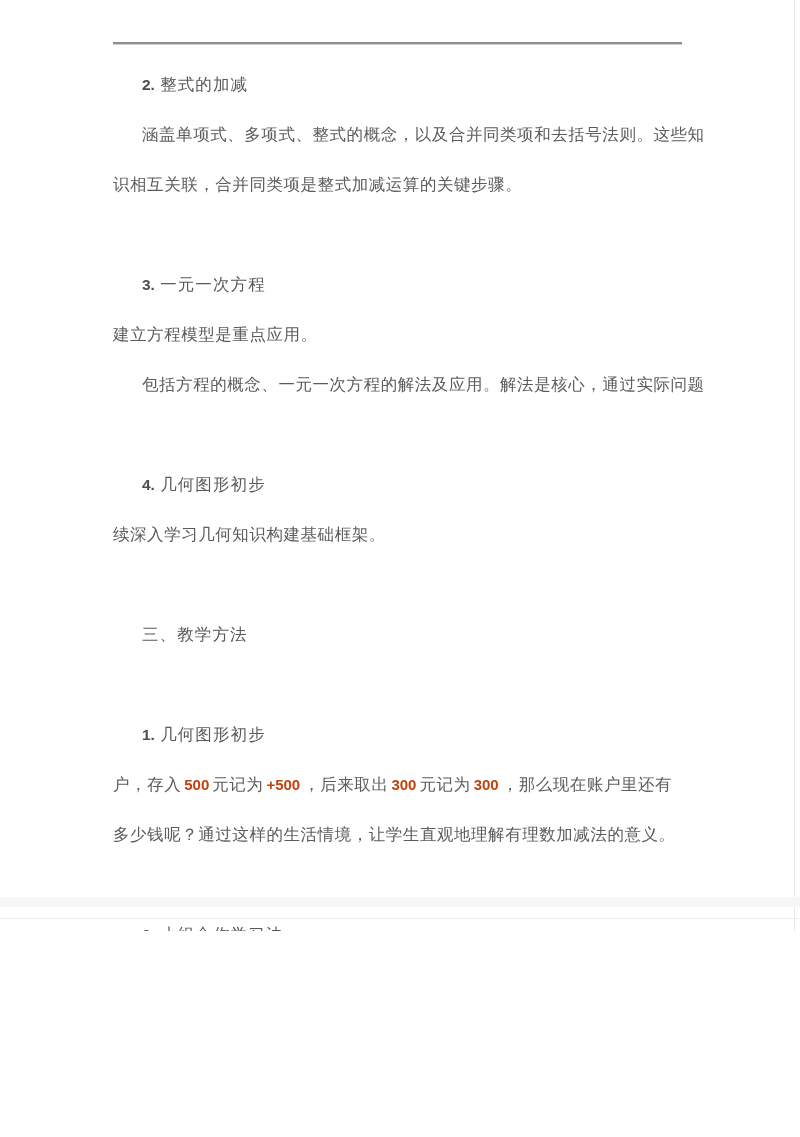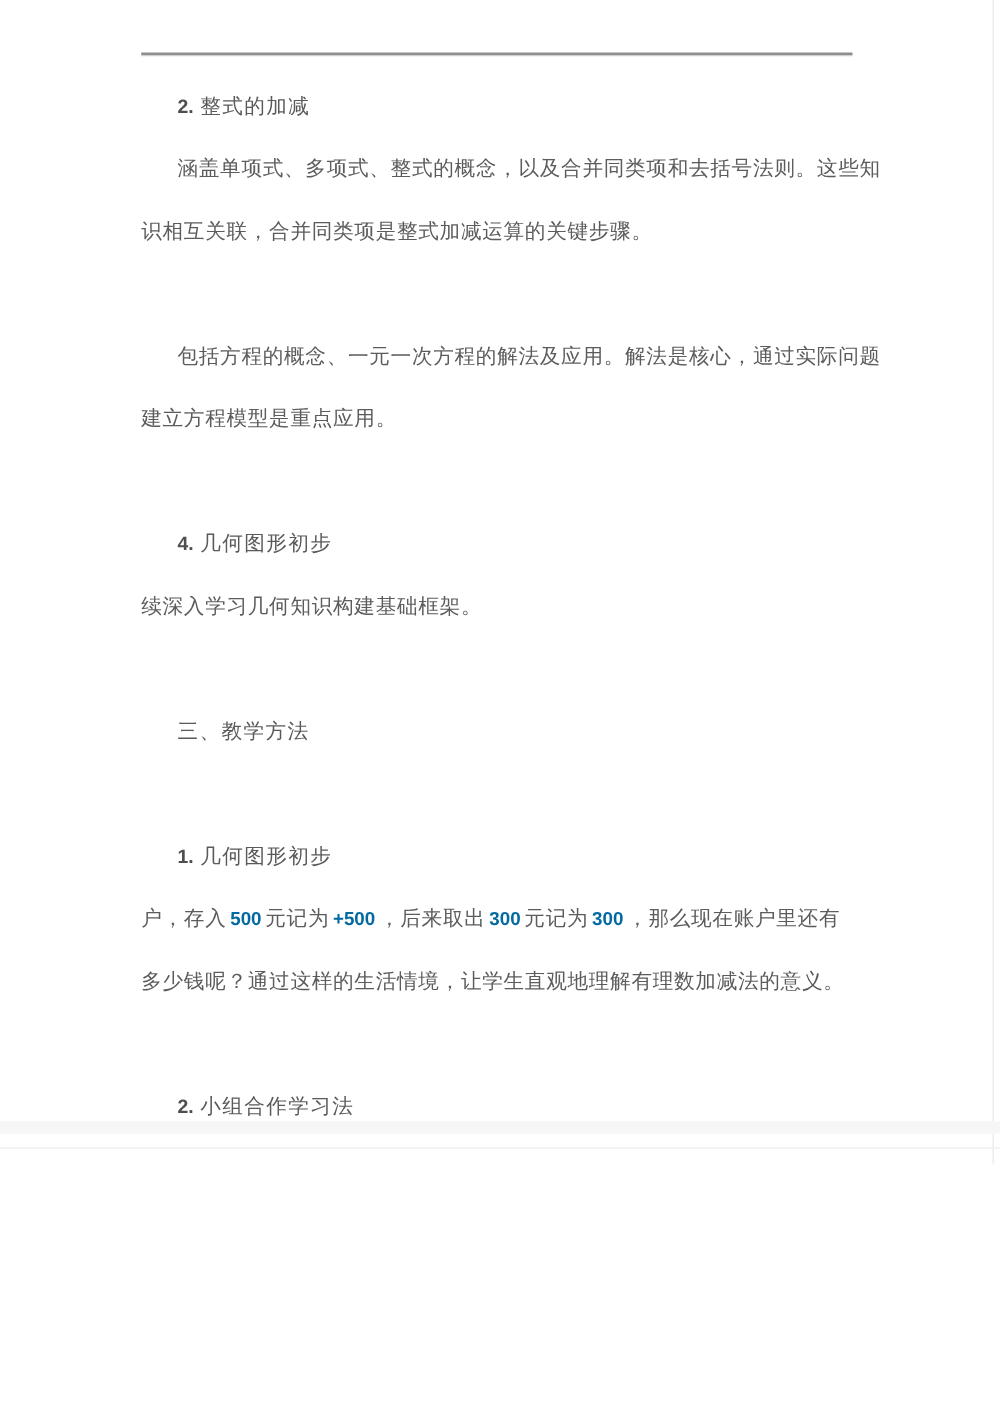--- a/index.html
+++ b/index.html
@@ -95,21 +95,21 @@
   p.indent {
     padding-left: 29px;
   }
   p.para-justify {
     letter-spacing: 0.55px;
   }
   .num-inline {
     font-family: "Liberation Sans", "DejaVu Sans", sans-serif;
     font-weight: bold;
     font-size: 15px;
-    color: #0369a1;
+    color: #c2410c;
     letter-spacing: 0;
     padding: 0 3px;
   }
   .spacer {
     height: 50px;
   }
 
   .watermark {
     position: absolute;
     left: 370px;
@@ -132,23 +132,24 @@
 
   <div class="doc-body">
 
     <p class="line heading"><span class="num">2.</span>&nbsp;<span>整式的加减</span></p>
 
     <p class="line indent para-justify">涵盖单项式、多项式、整式的概念，以及合并同类项和去括号法则。这些知</p>
     <p class="line para-justify">识相互关联，合并同类项是整式加减运算的关键步骤。</p>
 
     <div class="spacer"></div>
 
+    <p class="line heading"><span class="num">3.</span>&nbsp;<span>一元一次方程</span></p>
 
+    <p class="line para-justify">建立方程模型是重点应用。</p>
     <p class="line indent para-justify">包括方程的概念、一元一次方程的解法及应用。解法是核心，通过实际问题</p>
-    <p class="line para-justify">建立方程模型是重点应用。</p>
 
     <div class="spacer"></div>
 
     <p class="line heading"><span class="num">4.</span>&nbsp;<span>几何图形初步</span></p>
 
     <p class="line para-justify">续深入学习几何知识构建基础框架。</p>
 
     <div class="spacer"></div>
 
     <p class="line heading">三、教学方法</p>

